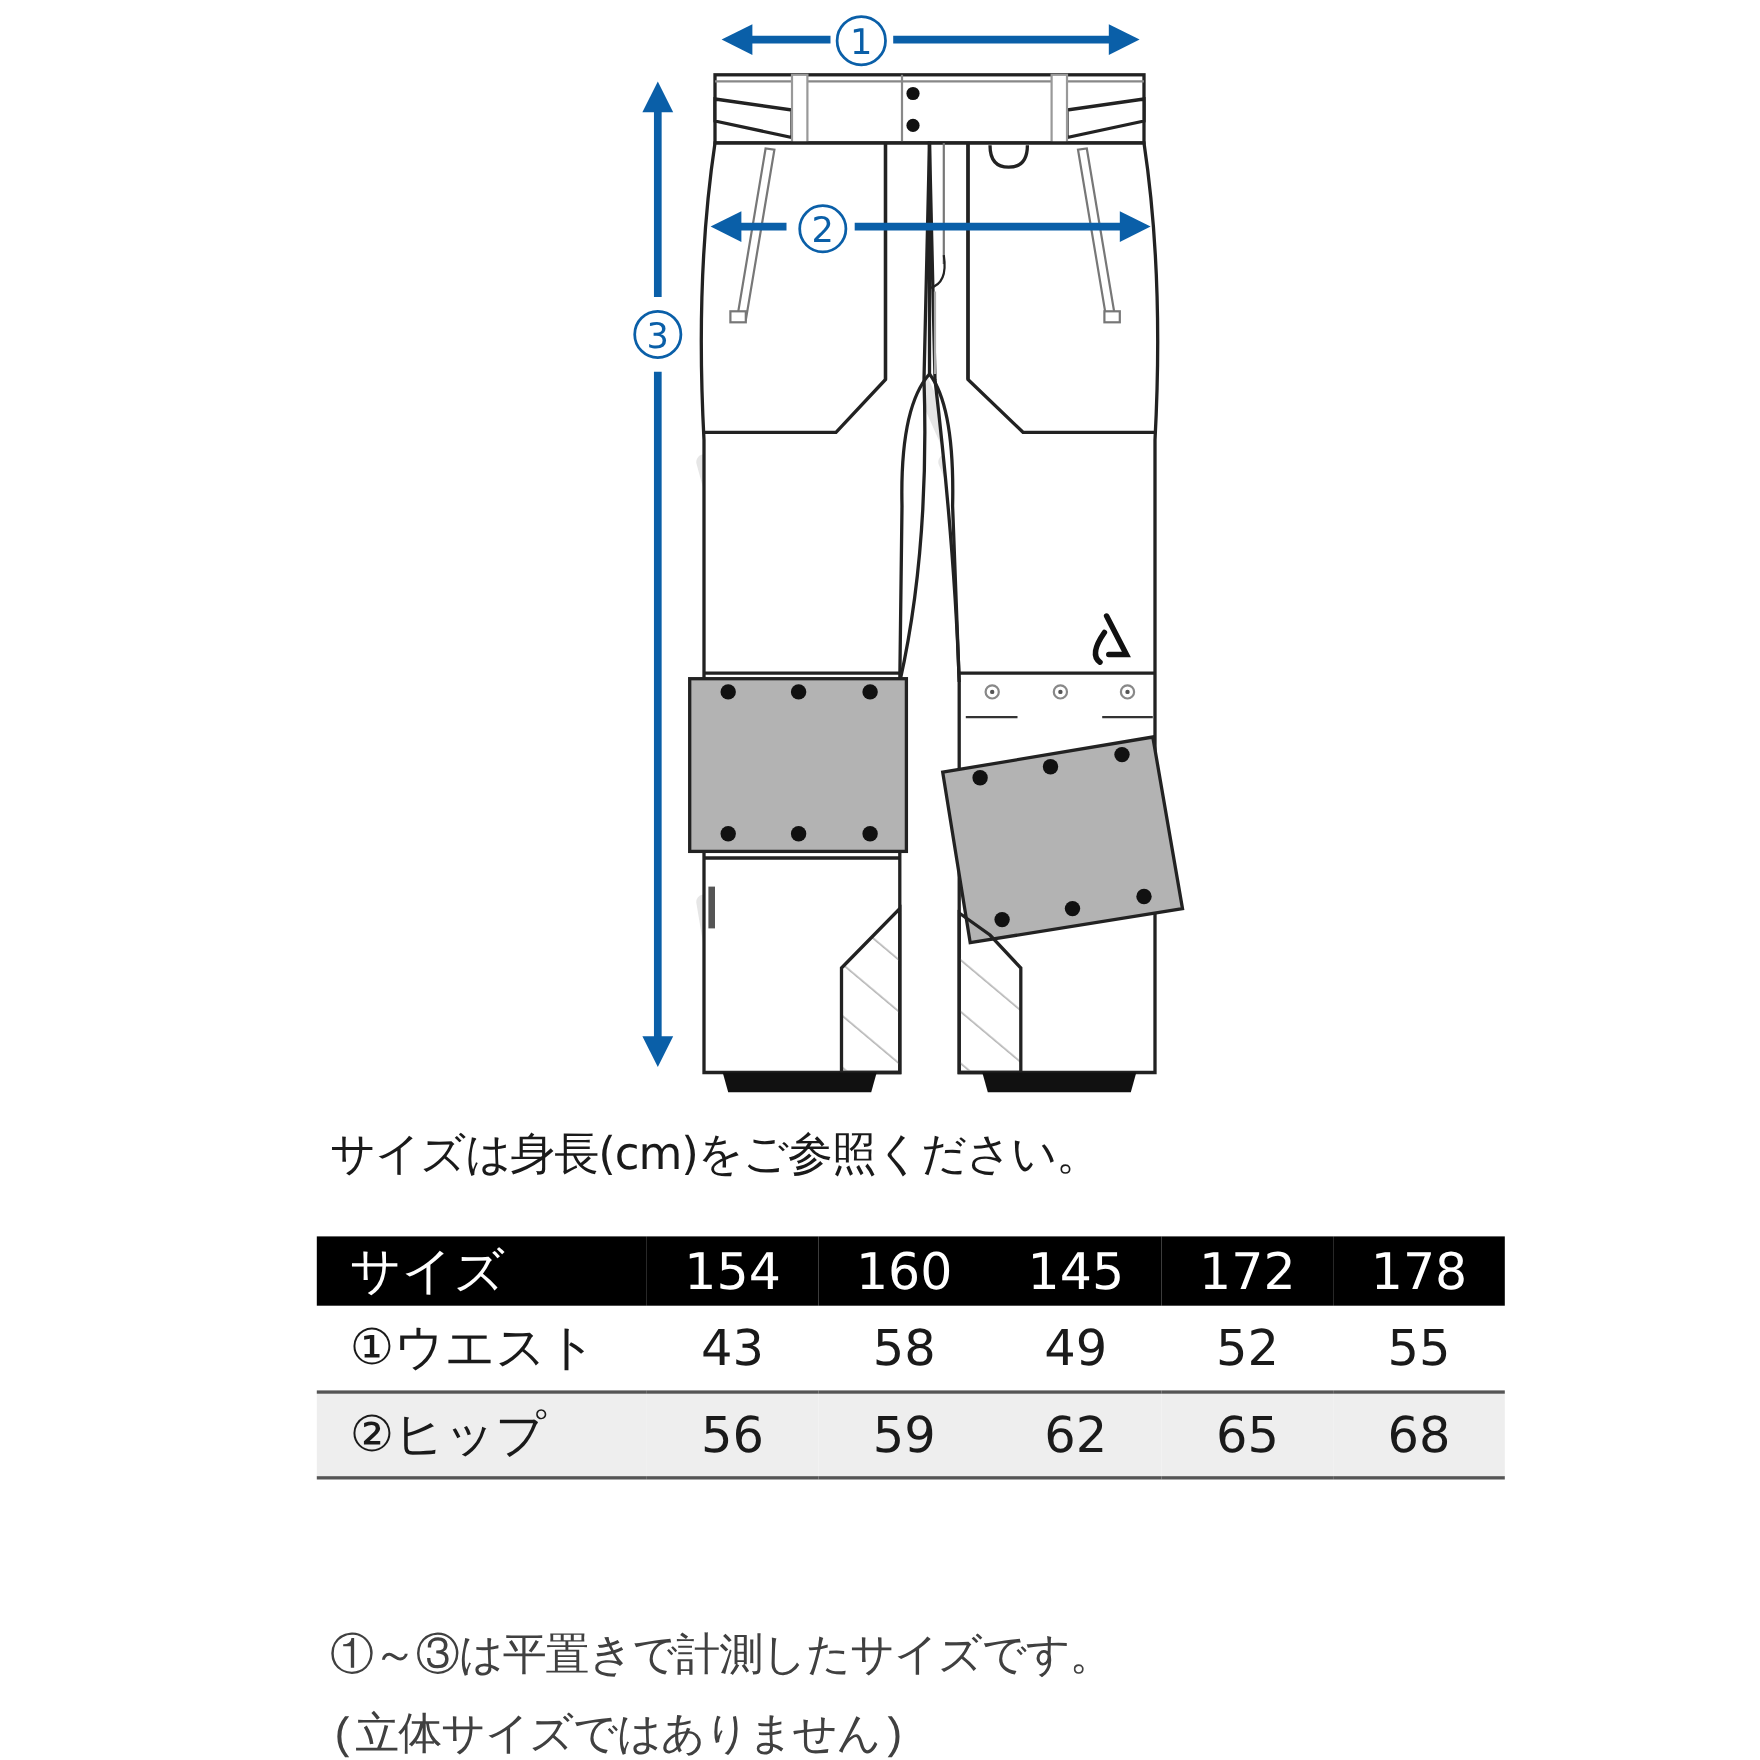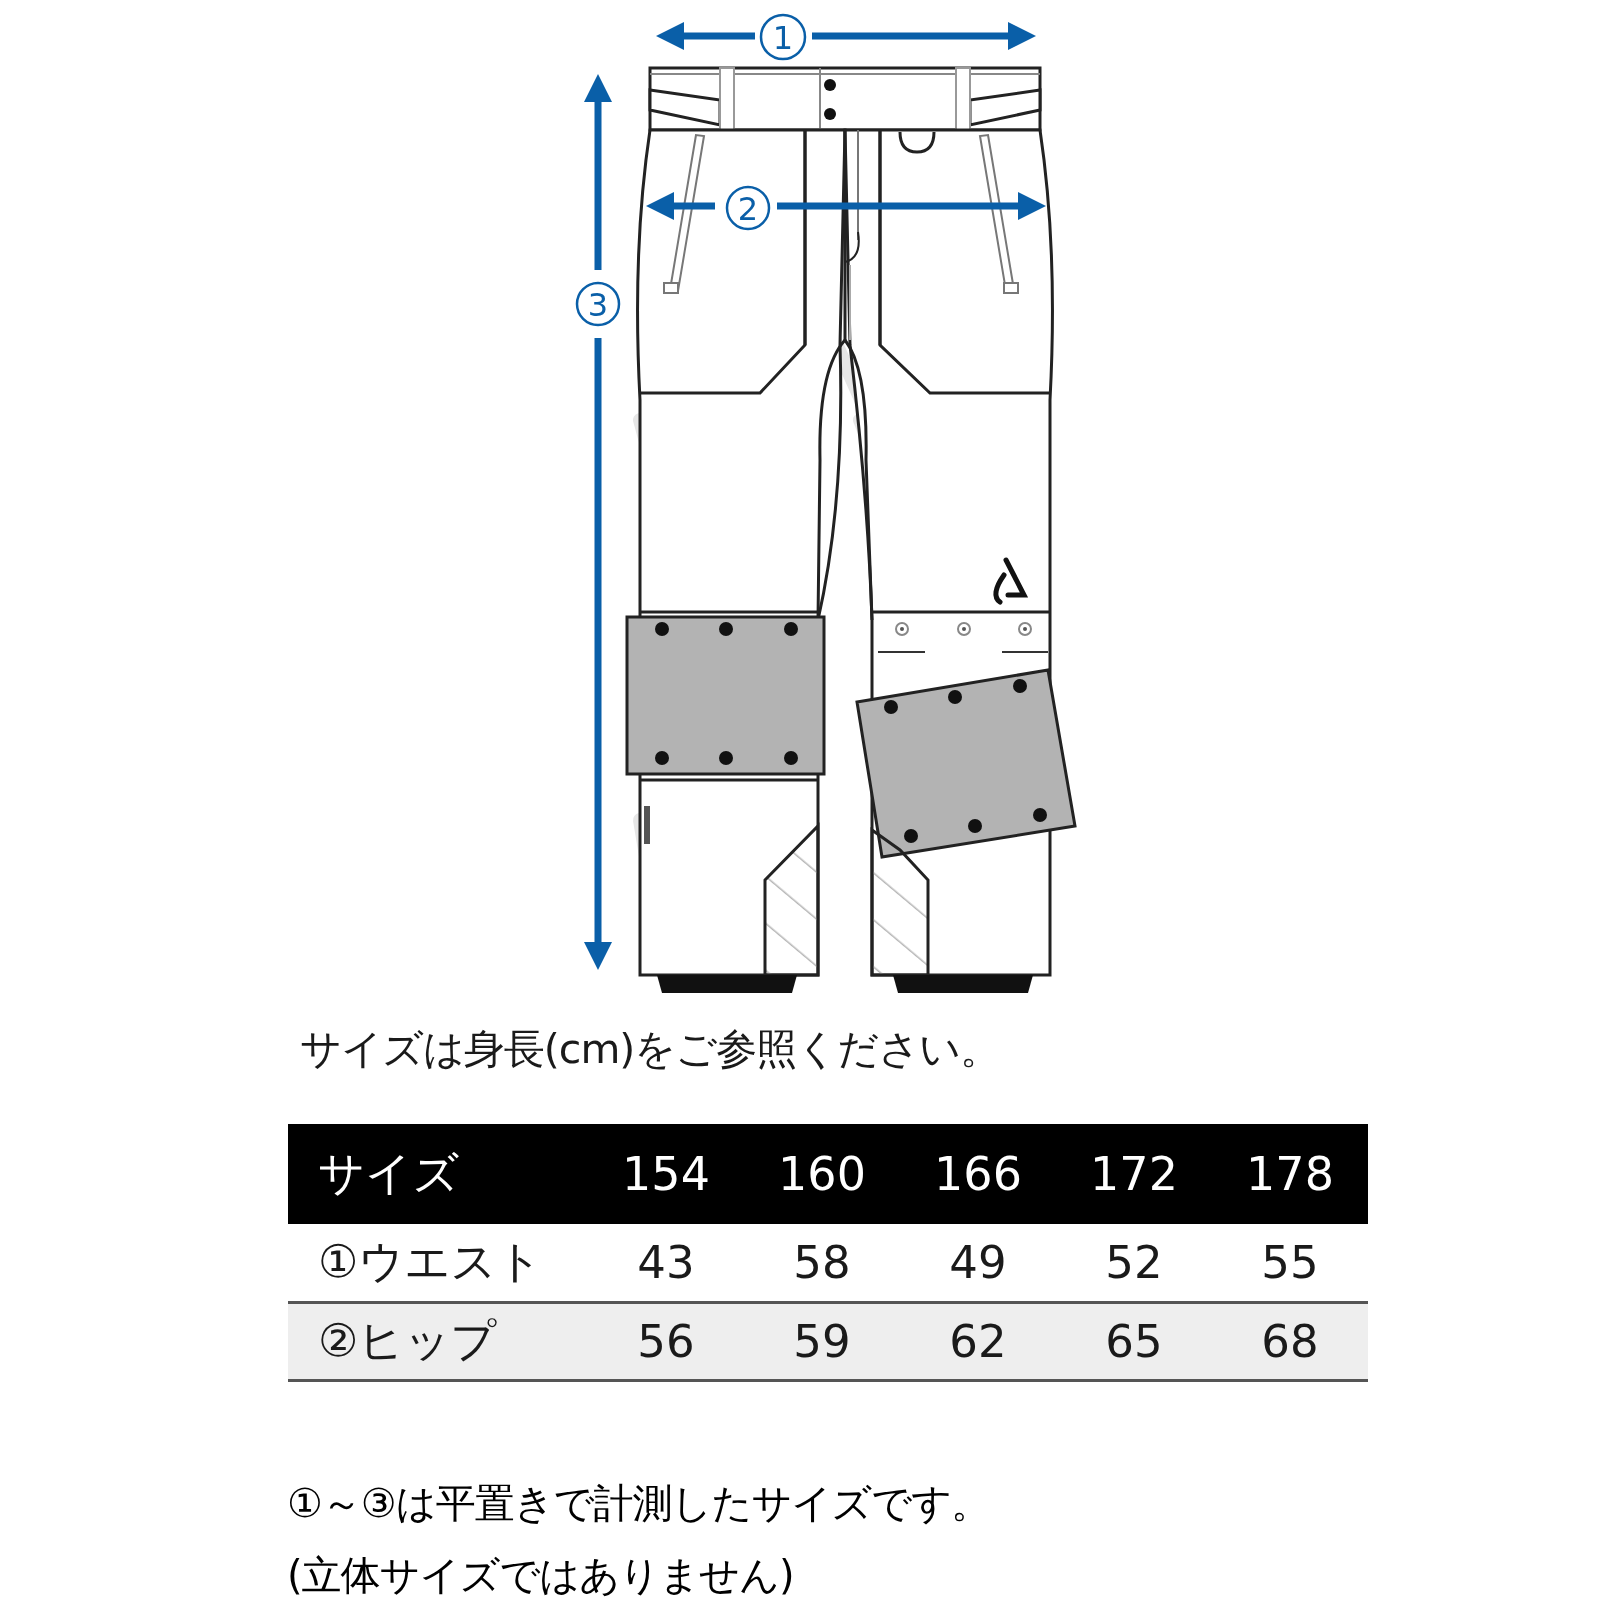--- a/index.html
+++ b/index.html
@@ -6,28 +6,28 @@
     body { width: 1600px; height: 1600px; position: relative; overflow: hidden;
            font-family: "DejaVu Sans", "Liberation Sans", sans-serif; color: #1a1a1a; }
     #drawing { position: absolute; left: 0; top: 0; width: 1600px; height: 1000px; }
     .caption { position: absolute; left: 300px; top: 1022px; font-size: 41px; letter-spacing: -1px;
                white-space: nowrap; color: #1a1a1a; text-align: right; }
     table.size-table { position: absolute; left: 288px; top: 1124px; width: 1080px;
                        border-collapse: collapse; table-layout: fixed; }
     table.size-table th, table.size-table td { font-weight: normal; text-align: center; padding: 0;
                        white-space: nowrap; }
     table.size-table th.label-col, table.size-table td.label-col { text-align: left; padding-left: 30px; width: 270px; }
-    thead tr { background: #000000; color: #ffffff; height: 100px; }
+    thead tr { background: #000000; color: #ffffff; height: 63px; }
     thead th { font-size: 46px; }
     tbody tr { height: 78px; }
     tbody td { font-size: 45px; color: #1a1a1a; }
     tbody tr.row-hip { background: #eeeeee; margin-left: 27px; }
     tbody tr { border-bottom: 3px solid #555555; }
     tbody tr.row-waist { border-bottom: 3px solid #555555; }
-    .note { position: absolute; left: 287px; font-size: 40px; letter-spacing: -1px; white-space: nowrap; color: #000000; }
+    .note { position: absolute; left: 300px; font-size: 40px; letter-spacing: -1px; white-space: nowrap; color: #404040; font-family: Liberation Mono, monospace; }
     .note-1 { top: 1476px; }
     .note-2 { top: 1548px; }
   </style>
 </head>
 <body>
 
 <svg id="drawing" viewBox="0 0 1600 1000" xmlns="http://www.w3.org/2000/svg">
   <defs>
     <pattern id="hatch" patternUnits="userSpaceOnUse" width="36" height="36" patternTransform="rotate(-50)">
       <line x1="0" y1="0" x2="0" y2="36" stroke="#b5b5b5" stroke-width="3"></line>
@@ -165,21 +165,21 @@
 </svg>
 
 <div class="caption">サイズは身長(cm)をご参照ください。</div>
 
 <table class="size-table">
   <thead>
     <tr>
       <th class="label-col">サイズ</th>
       <th>154</th>
       <th>160</th>
-      <th>166</th>
+      <th>145</th>
       <th>172</th>
       <th>178</th>
     </tr>
   </thead>
   <tbody>
     <tr class="row-waist">
       <td class="label-col">①ウエスト</td>
       <td>43</td>
       <td>58</td>
       <td>49</td>

